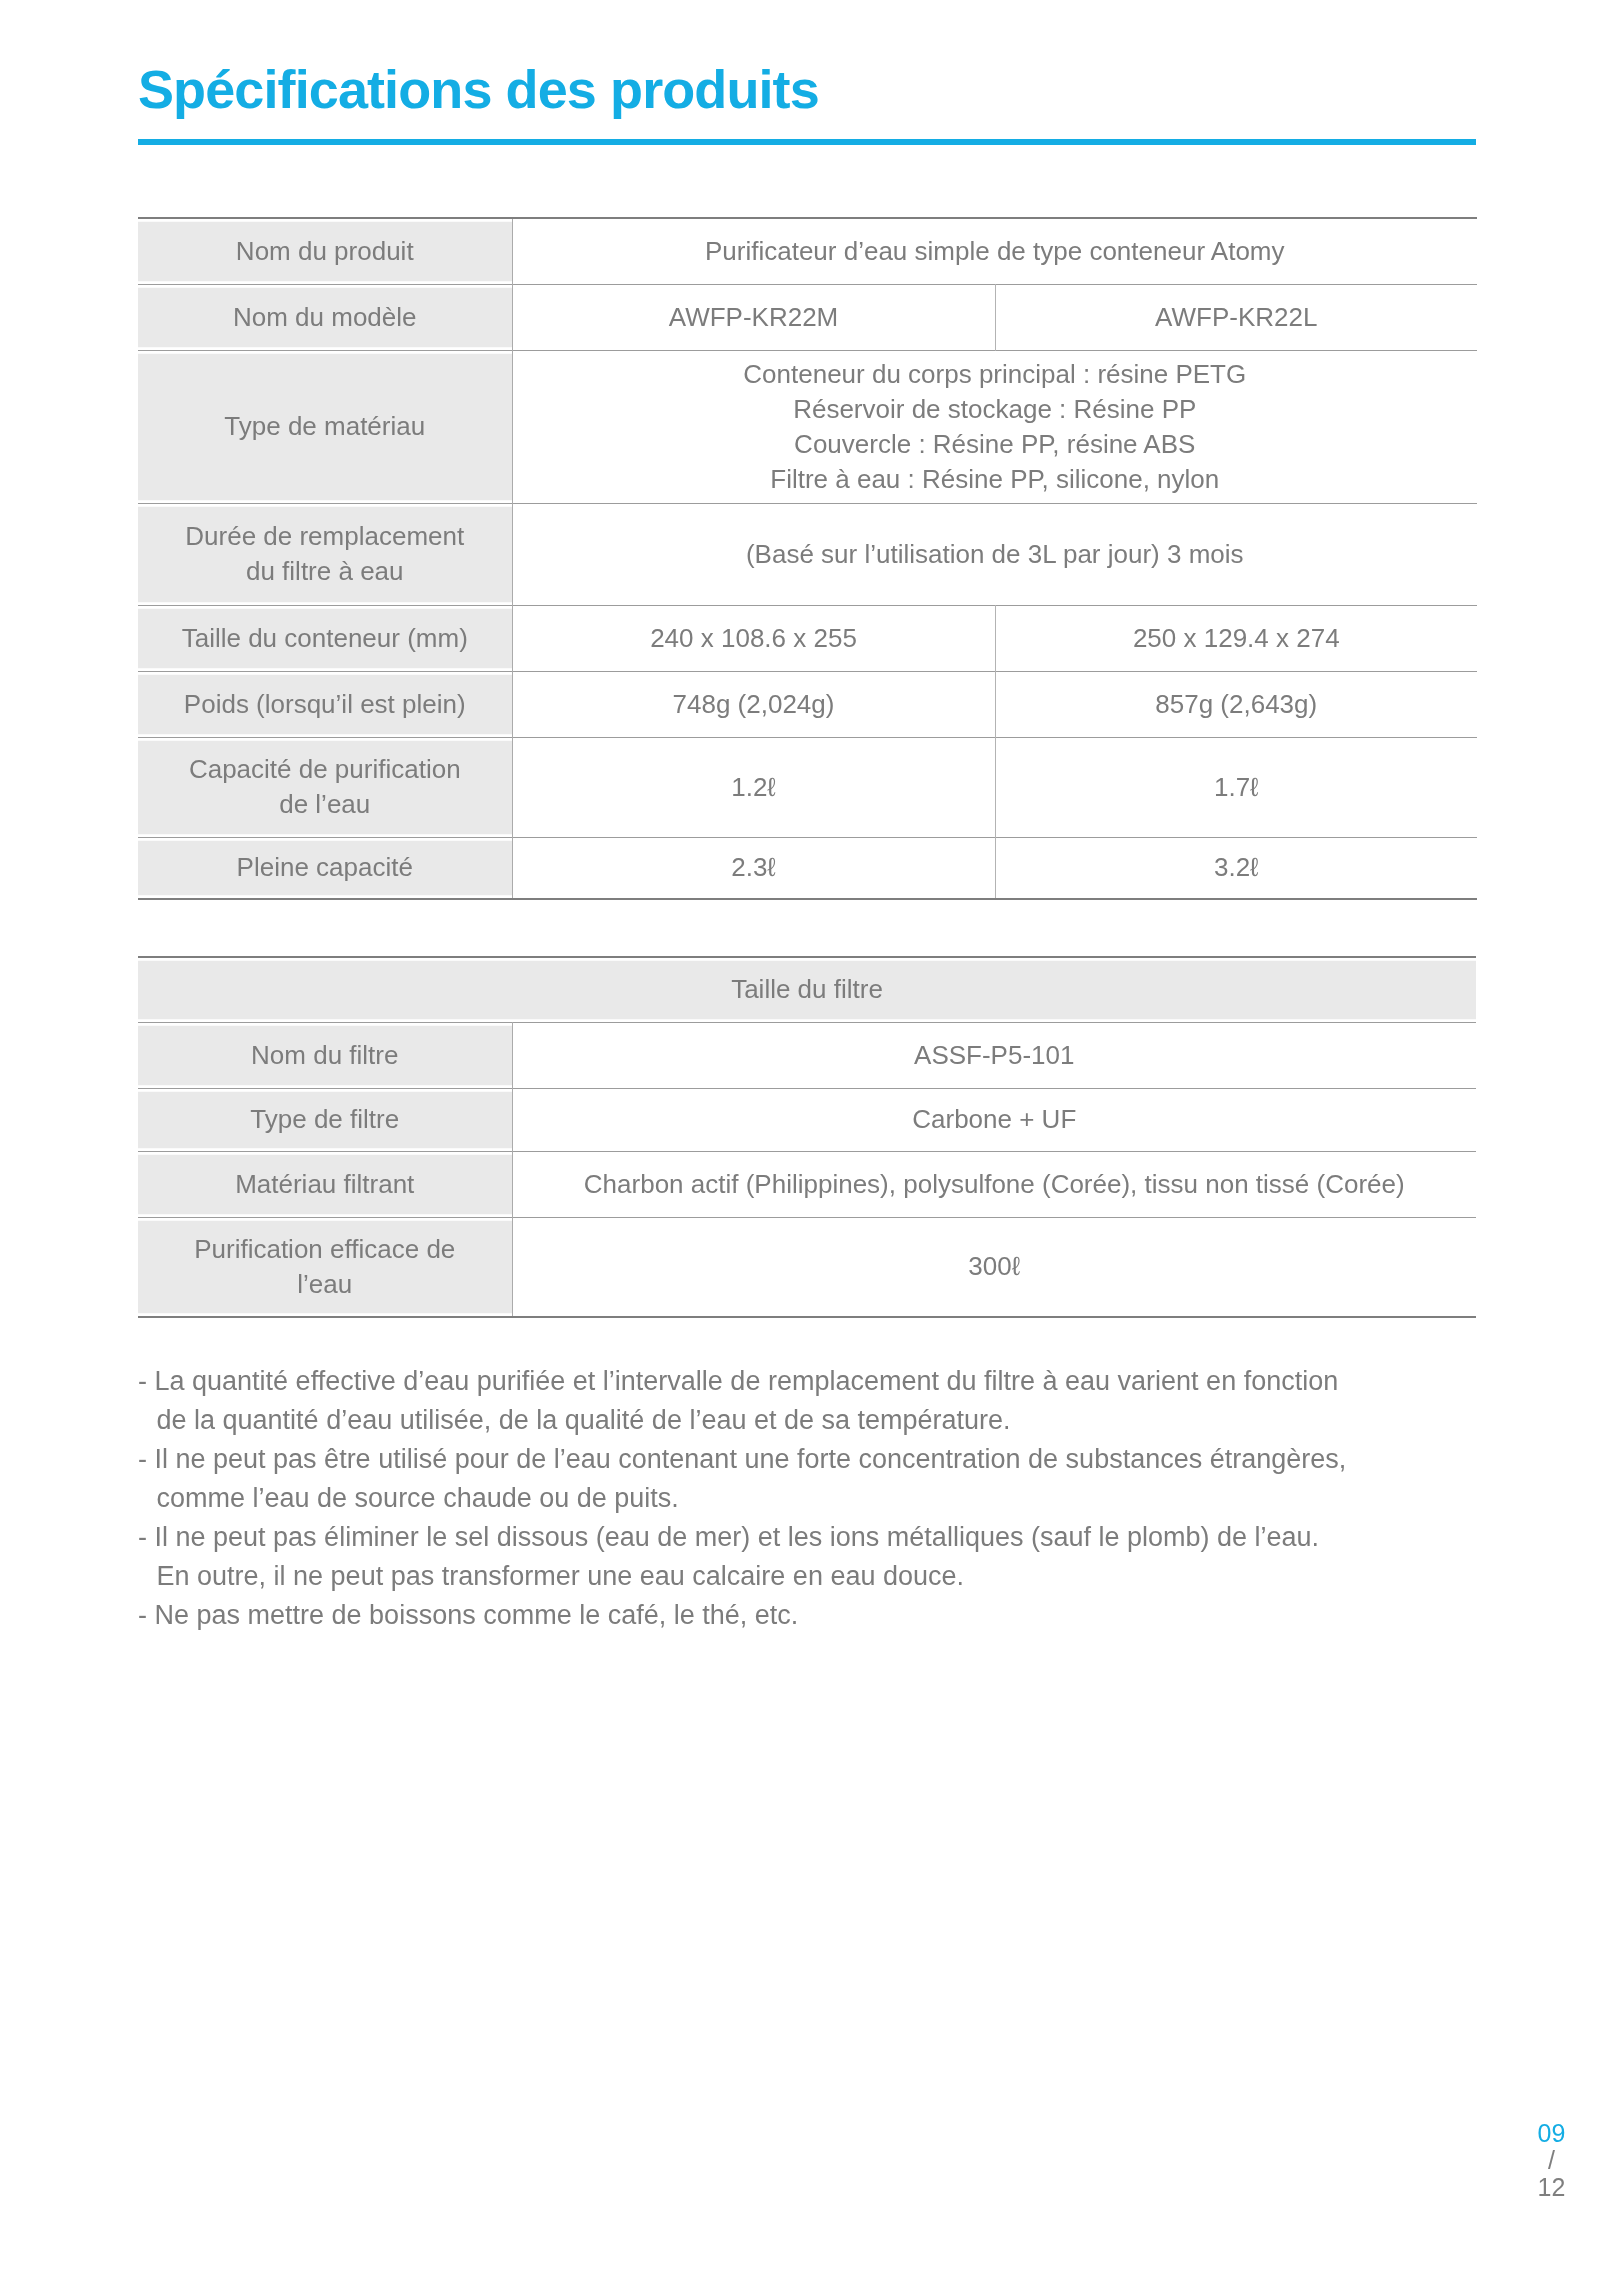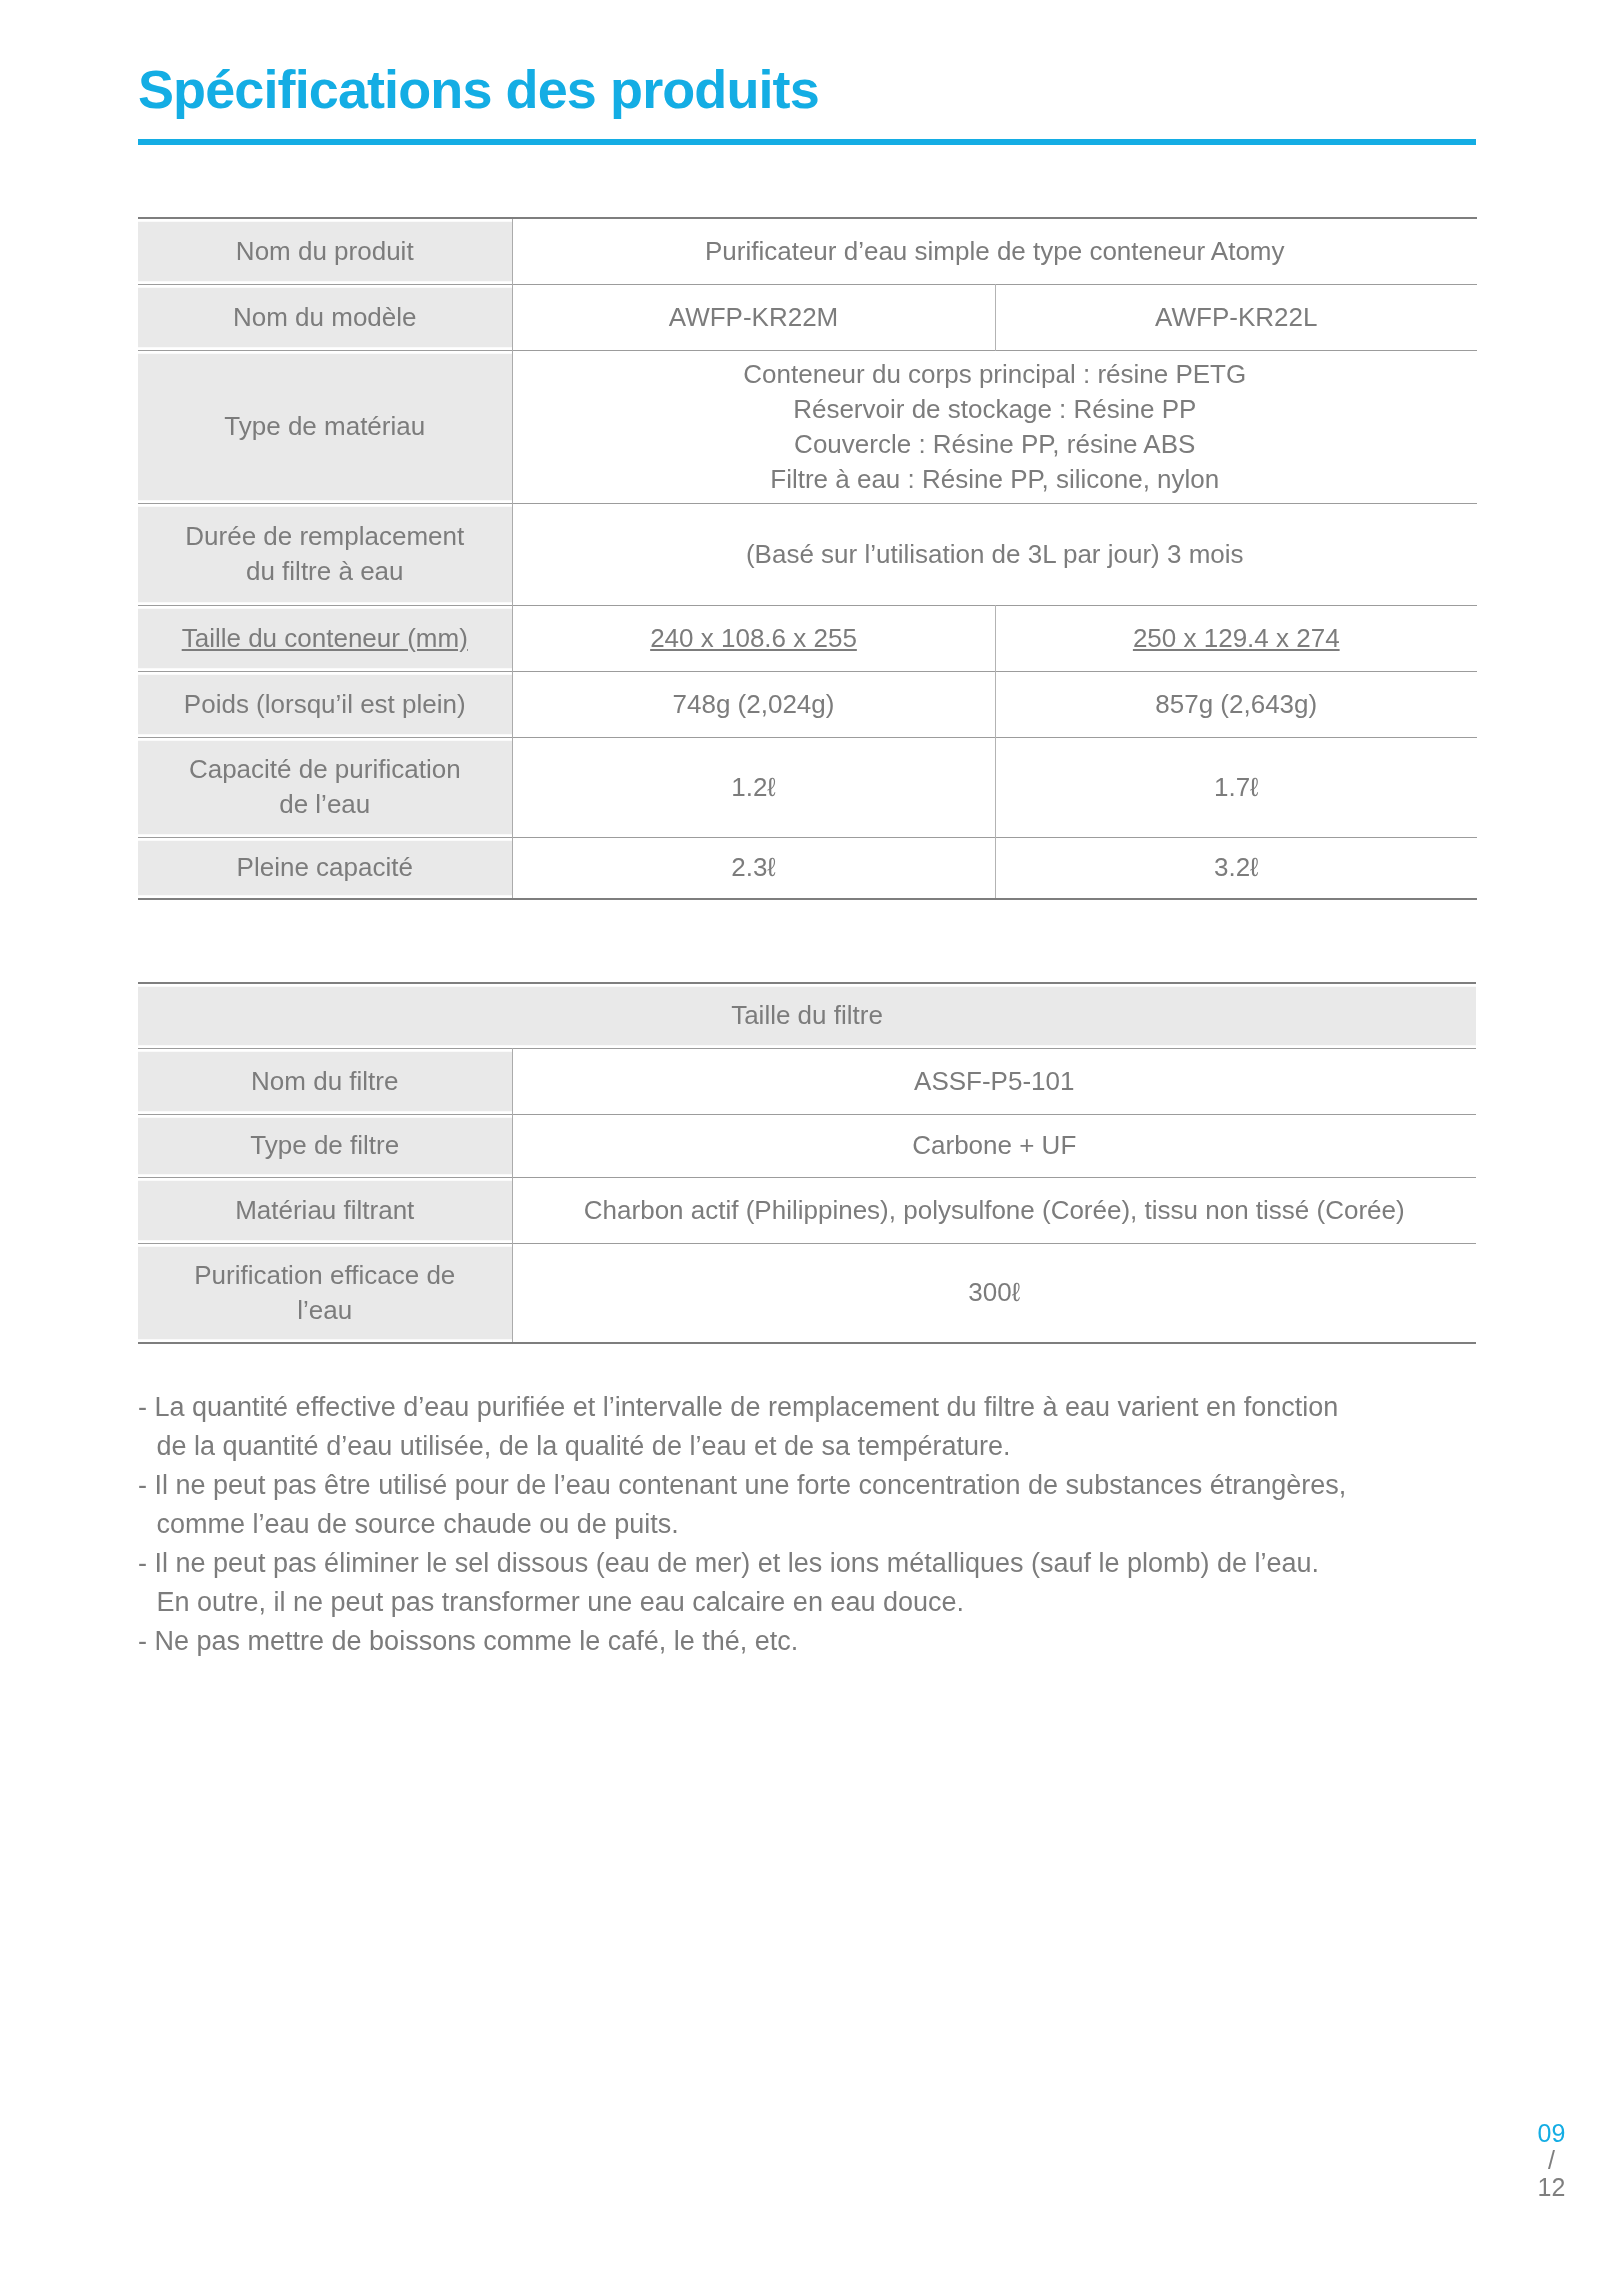--- a/index.html
+++ b/index.html
@@ -54,25 +54,25 @@
     background: #e9e9e9;
     box-shadow: inset 0 2.8px 0 #ffffff, inset 0 -2.8px 0 #ffffff;
   }
   td.lbl { border-right: 1.8px solid #ababab; }
   td.mid { border-right: 1.8px solid #b3b3b3; }
   .t1 { margin-top: 72px; }
   .t1 tr.r1 td { height: 66px; }
   .t1 tr.r2 td { height: 66px; }
   .t1 tr.r3 td { height: 153px; }
   .t1 tr.r4 td { height: 102px; }
-  .t1 tr.r5 td { height: 66px; text-decoration: underline; }
+  .t1 tr.r5 td { height: 66px; }
   .t1 tr.r6 td { height: 66px; }
   .t1 tr.r7 td { height: 100px; }
   .t1 tr.r8 td { height: 62px; }
-  .t2 { margin-top: 82px; }
+  .t2 { margin-top: 56px; }
   .t2 tr.h0 th { height: 65px; }
   .t2 tr.r1 td { height: 66px; }
   .t2 tr.r2 td { height: 63px; }
   .t2 tr.r3 td { height: 66px; }
   .t2 tr.r4 td { height: 100px; }
   
   .notes {
     margin-top: 44px;
     font-size: 27px;
     line-height: 39px;

